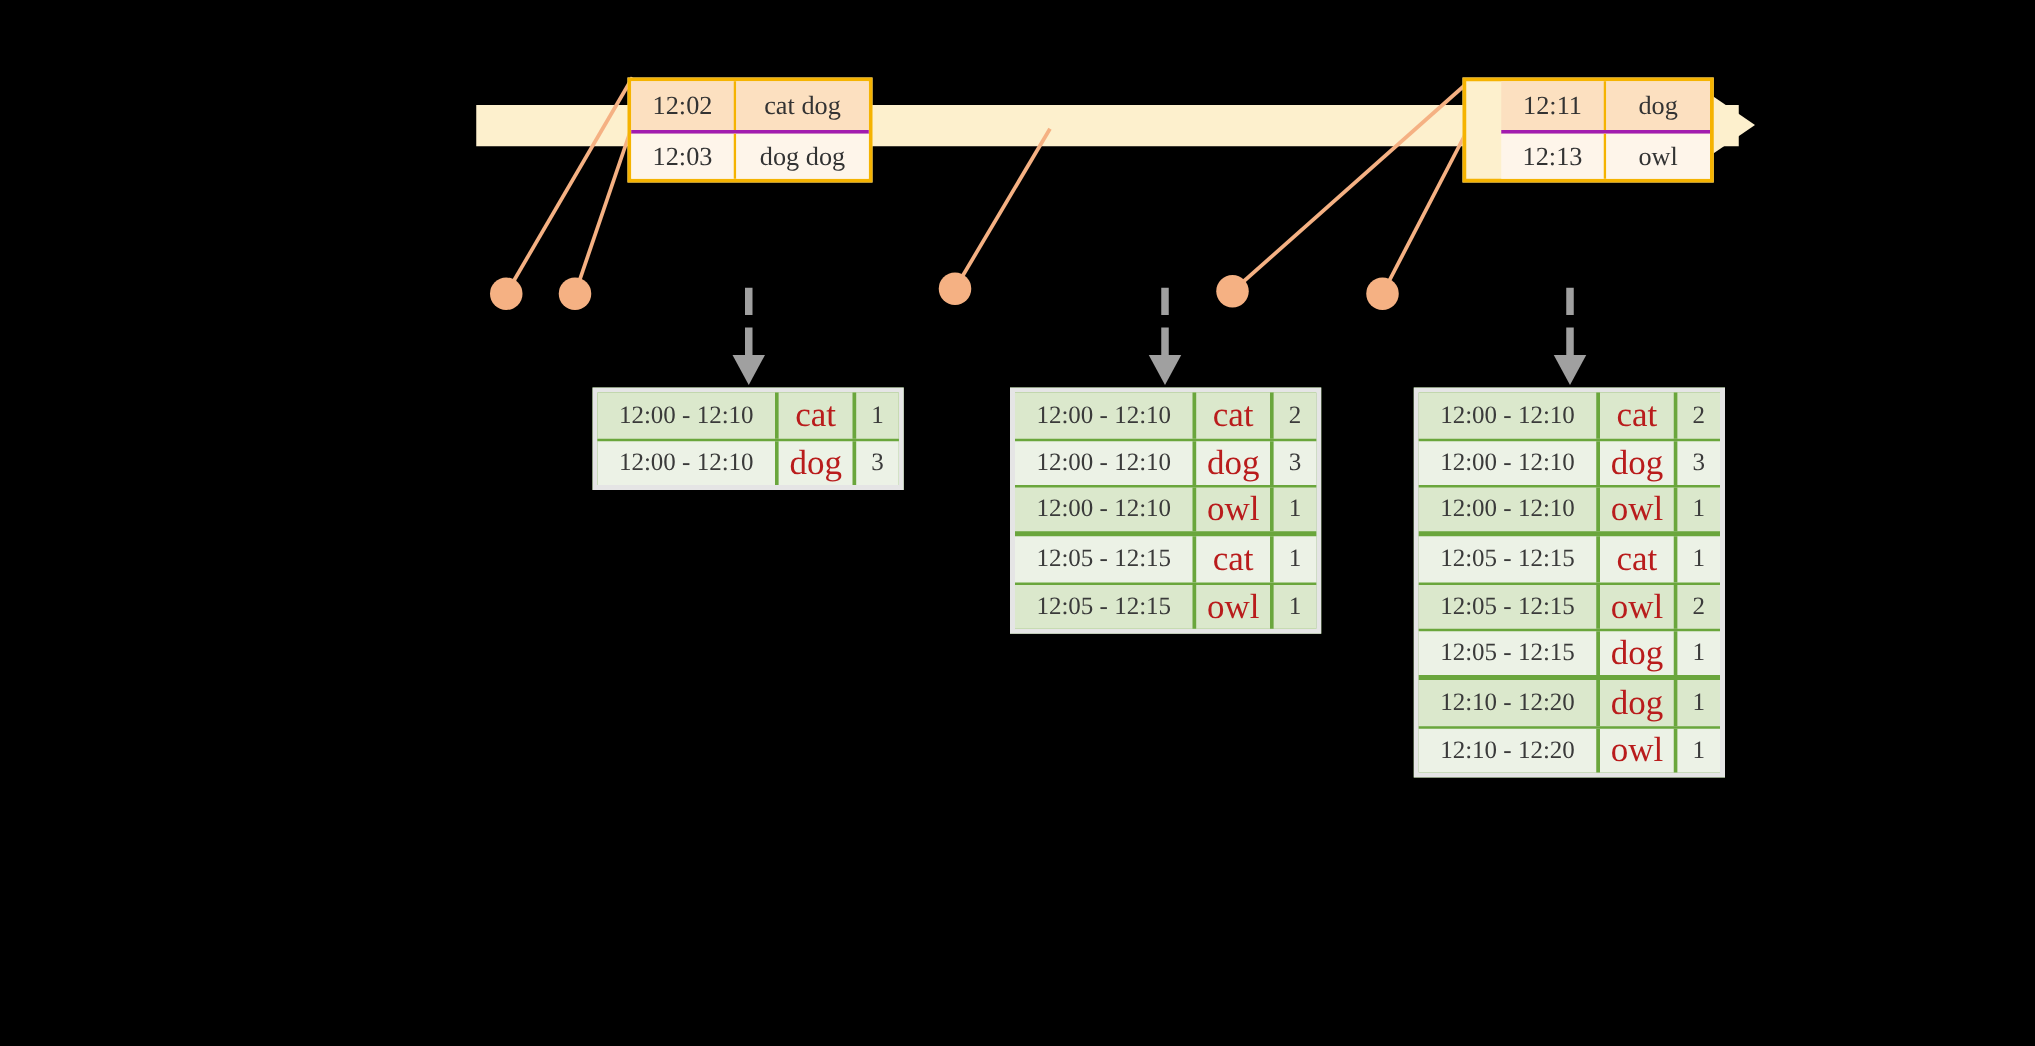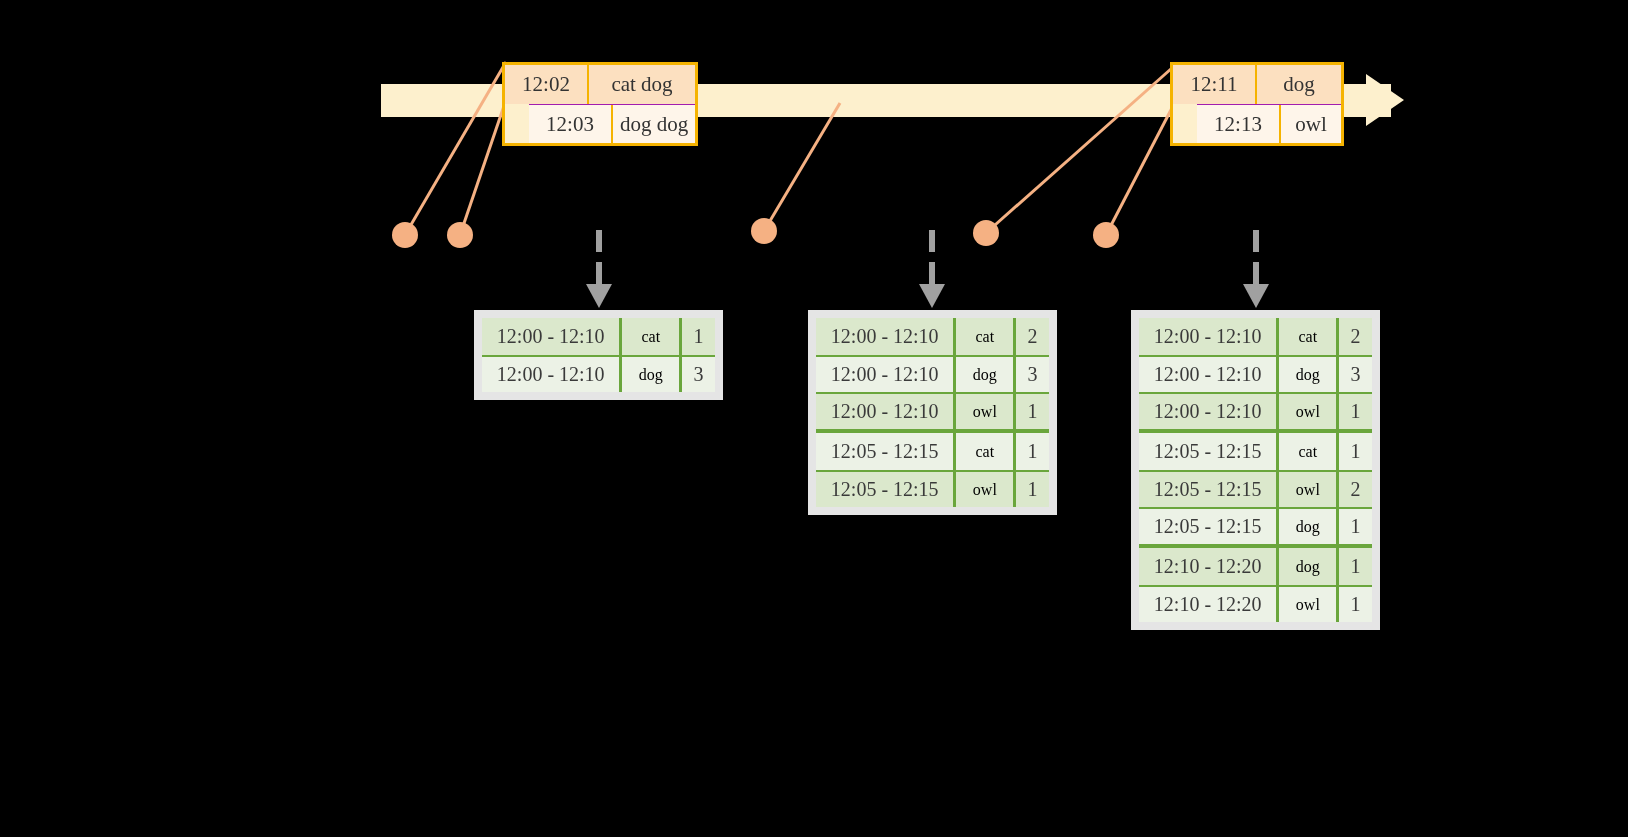--- a/index.html
+++ b/index.html
@@ -42,22 +42,21 @@
     border: 3px solid #f5b301;
     box-sizing: border-box;
     background: #fdf0cd;
   }
   .event-row {
     display: flex;
     height: 39px;
     box-sizing: border-box;
   }
   .event-row + .event-row {
-    border-top: 1px solid #a21caf;
-    margin-left: 24px;
+    border-top: 3px solid #a21caf;
   }
   .event-row .cell-time {
     width: 84px;
     box-sizing: border-box;
     border-right: 2px solid #f5b301;
     display: flex;
     align-items: center;
     justify-content: center;
     font-size: 21px;
     color: #333333;
@@ -71,40 +70,40 @@
     font-size: 21px;
     color: #333333;
   }
   .event-row.shade-dark .cell-time,
   .event-row.shade-dark .cell-words { background: #fce0c0; }
   .event-row.shade-light .cell-time,
   .event-row.shade-light .cell-words { background: #fef5ea; }
 
   #event-box-1 { left: 502px; top: 62px; width: 196px; }
   #event-box-2 { left: 836px; top: 81px; width: 196px; }
-  #event-box-3 { left: 1170px; top: 62px; width: 174px; }
+  #event-box-3 { left: 1170px; top: 62px; width: 201px; padding-left: 28px; }
 
   
   .dot {
     position: absolute;
     width: 26px;
     height: 26px;
     border-radius: 50%;
     background: #f5b183;
   }
   .connector { position: absolute; overflow: visible; }
   .connector line { stroke: #f5b183; stroke-width: 3; }
 
   
   .dash-arrow { position: absolute; }
 
   
   .result-table {
     position: absolute;
-    border: 8px solid #e5e5e5;
+    border: 4px solid #e5e5e5;
     box-sizing: border-box;
     background: #6aa63c;
     text-align: right;
   }
   .res-group + .res-group { border-top: 4px solid #6aa63c; }
   .res-row {
     display: flex;
     height: 37px;
     box-sizing: border-box;
   }
@@ -118,22 +117,22 @@
     font-size: 20px;
     color: #3a3a3a;
     padding: 0 10px;
   }
   .res-row .c-word {
     box-sizing: border-box;
     border-right: 3px solid #6aa63c;
     display: flex;
     align-items: center;
     justify-content: center;
-    font-size: 16px;
-    color: #000000;
+    font-size: 28px;
+    color: #b91c1c;
   }
   .res-row .c-count {
     box-sizing: border-box;
     display: flex;
     align-items: center;
     justify-content: center;
     font-size: 20px;
     color: #3a3a3a;
   }
   .res-row.shade-dark  .c-window,

